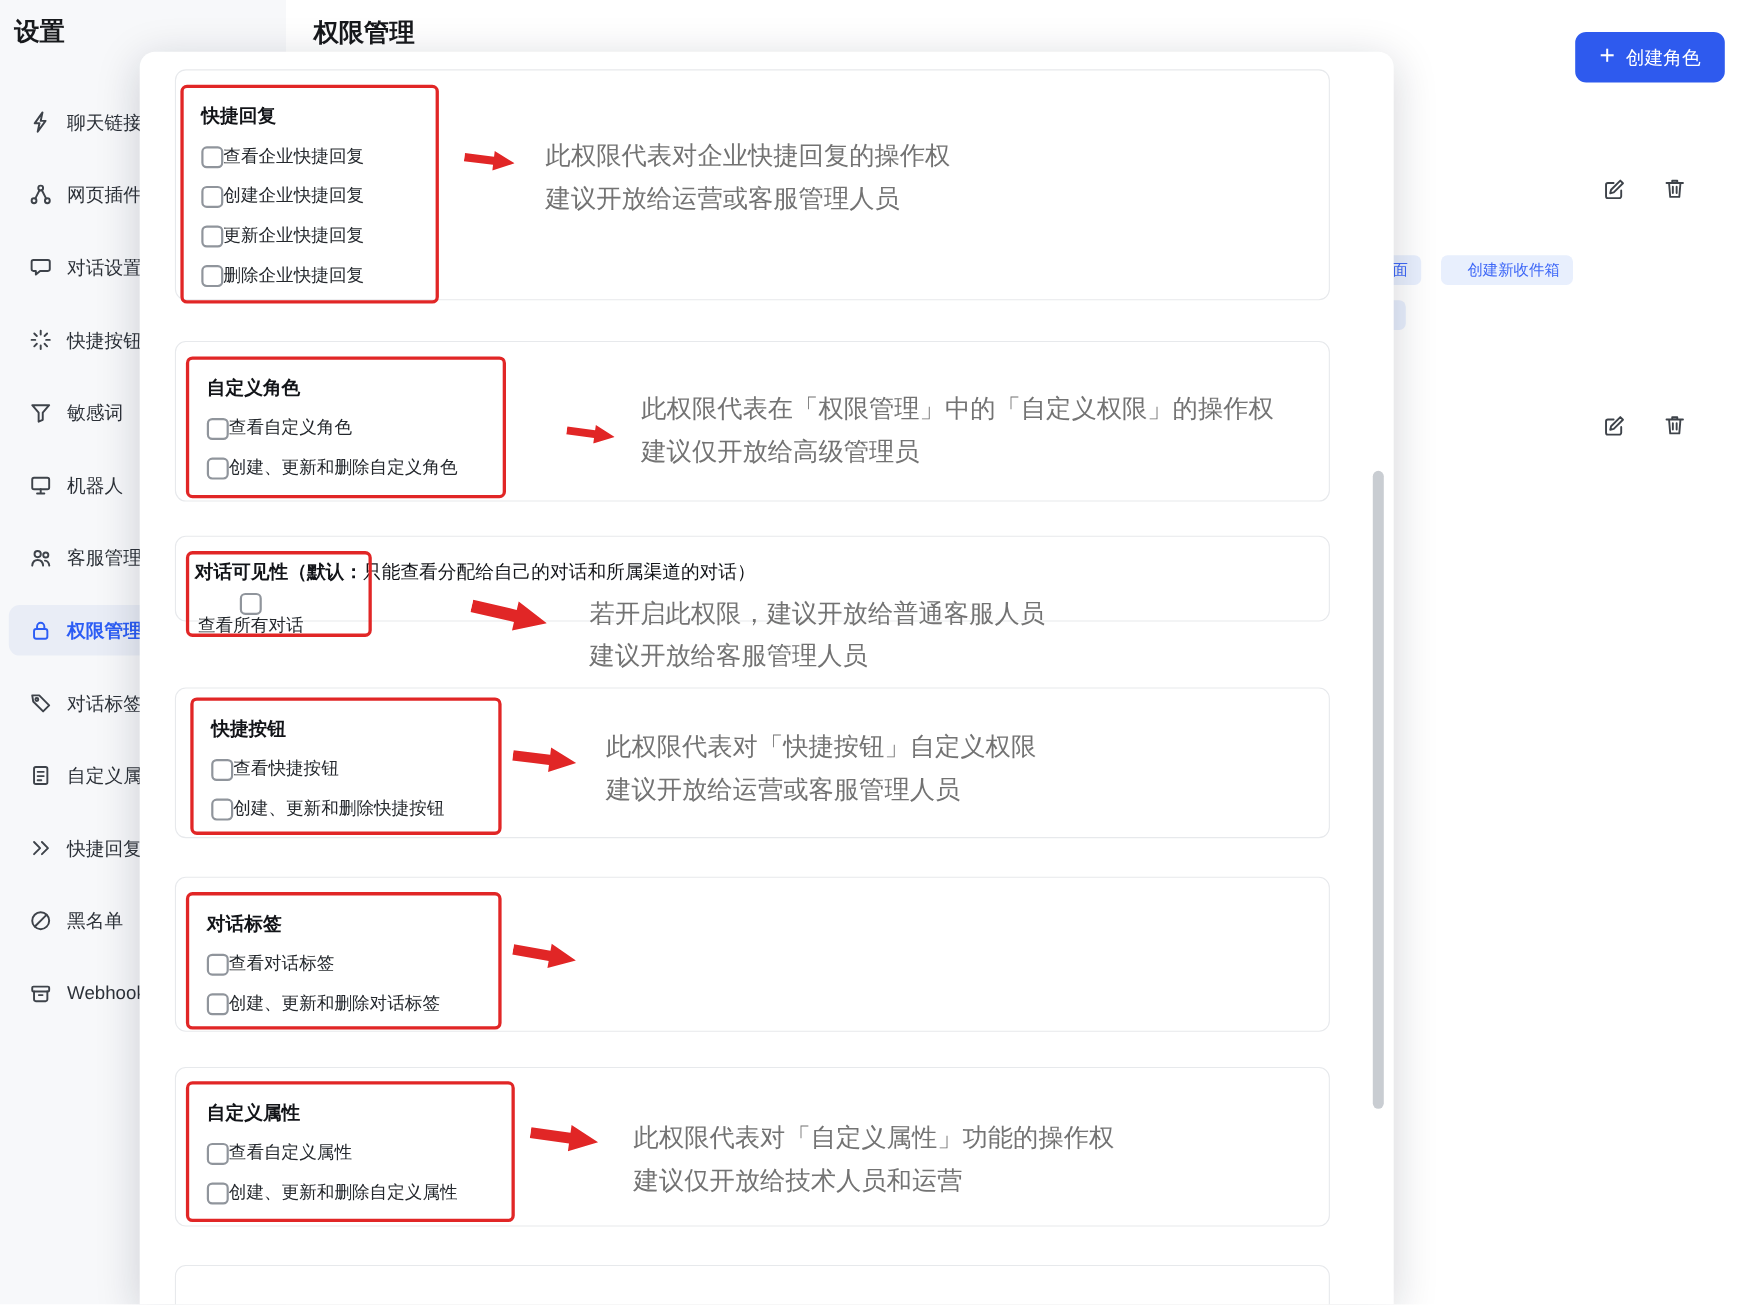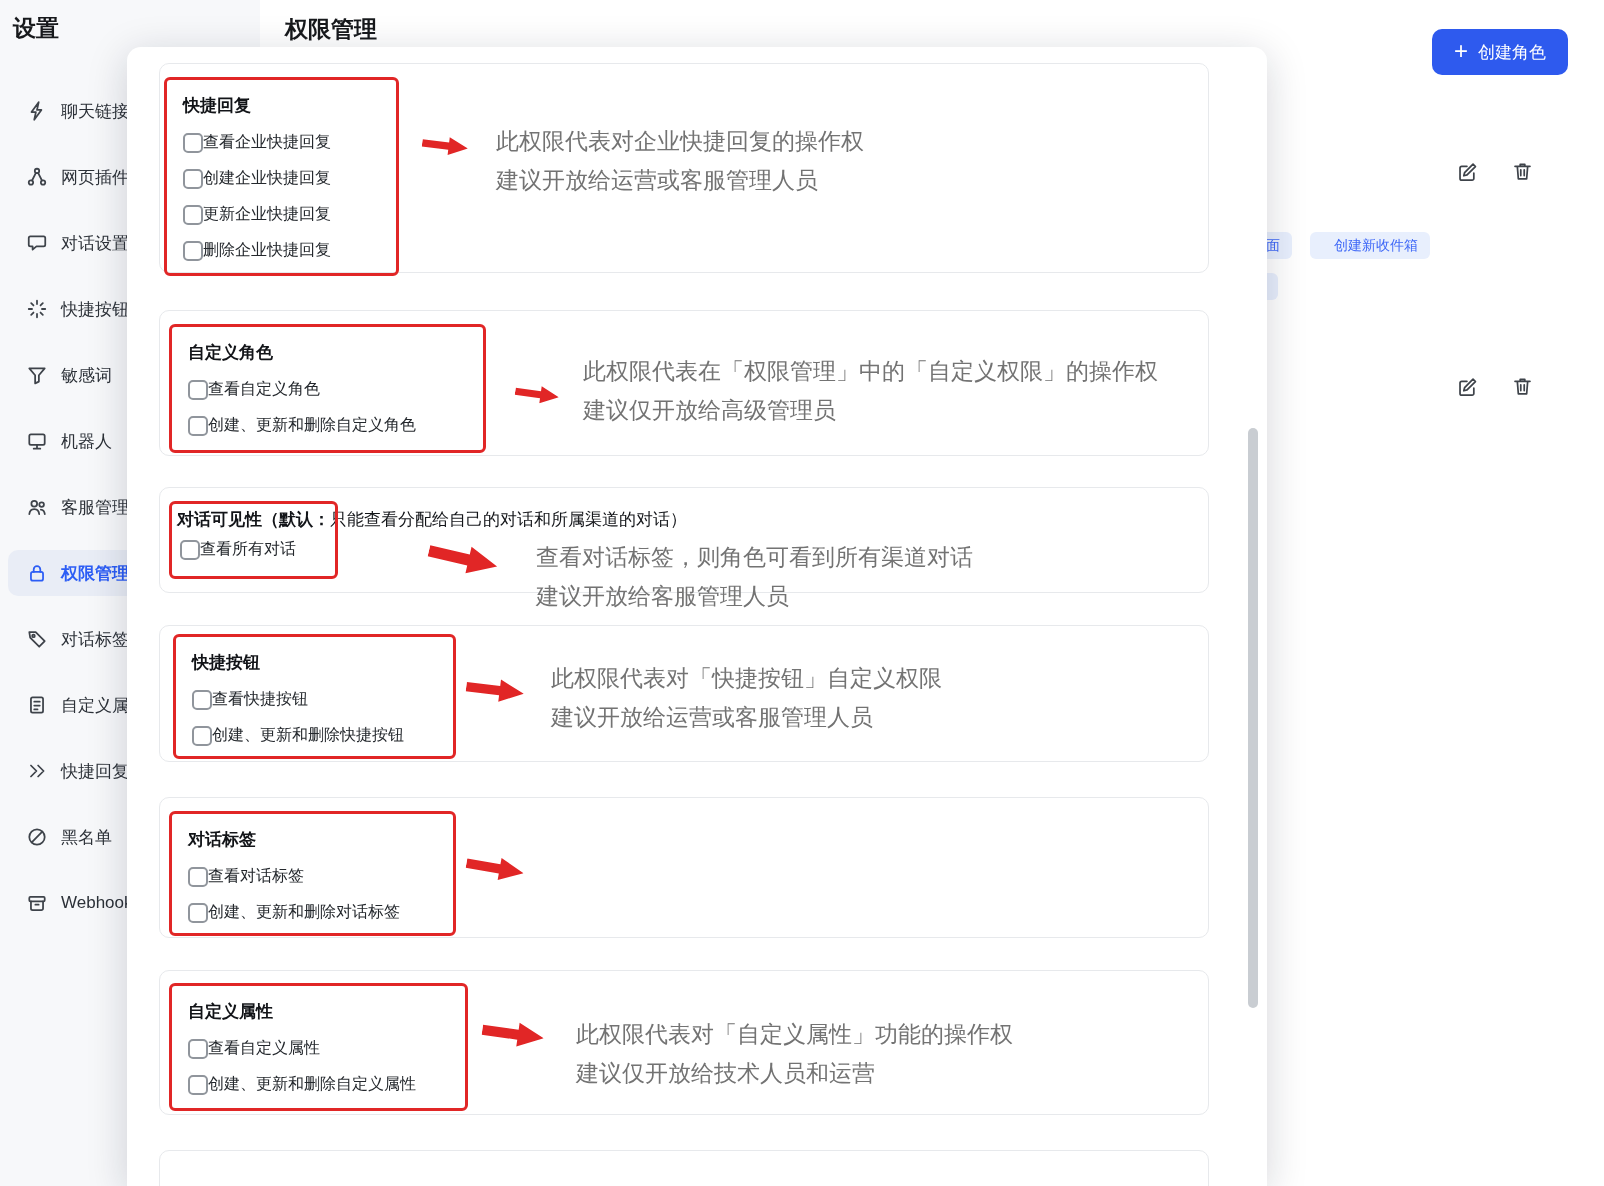--- a/index.html
+++ b/index.html
@@ -45,43 +45,43 @@
 
   
   .modal {
     position:absolute; left:127px; top:47px; width:1140px; height:1139px; background:#fff;
     border-radius:14px 14px 0 0; box-shadow:0 8px 40px rgba(15,23,42,.18); overflow:hidden;
   }
   .card { position:absolute; left:32px; width:1050px; background:#fff;
     border:1px solid #e7e9ec; border-radius:10px; }
   .c1 { top:16px;   height:210px; }
   .c2 { top:263px;  height:146px; }
-  .c3 { top:440px;  height:106px; }
+  .c3 { top:440px;  height:78px; }
   .c4 { top:578px;  height:137px; }
   .c5 { top:750px;  height:141px; }
   .c6 { top:923px;  height:145px; }
   .c7 { top:1103px; height:60px; }
 
   .redbox { position:absolute; border:3px solid #e12626; border-radius:6px; padding:12px 16px 10px; }
   .c1 .redbox { left:4px;  top:13px; width:235px; height:199px; }
-  .c2 .redbox { left:9px;  top:13px; width:317px; height:129px; }
+  .c2 .redbox { left:9px;  top:13px; width:291px; height:129px; }
   .c3 .redbox { left:9px;  top:13px; width:169px; height:78px; padding:0; }
   .c4 .redbox { left:13px; top:8px;  width:283px; height:125px; }
   .c5 .redbox { left:9px;  top:13px; width:287px; height:125px; }
   .c6 .redbox { left:9px;  top:12px; width:299px; height:128px; }
 
   .group-title { font-size:17px; font-weight:700; color:#121418; margin:2px 0 15px; }
   .row { display:flex; align-items:center; gap:0; margin-bottom:15px;
     font-size:16px; color:#24282d; cursor:pointer; }
   .cb { width:20px; height:20px; border:2px solid #90959c; border-radius:5px;
     background:#fff; flex:none; }
 
   .title3 { position:absolute; left:17px; top:20px; font-size:17px; color:#121418; white-space:nowrap; }
   .title3 .b { font-weight:700; }
-  .row3 { position:absolute; left:20px; top:51px; margin:0; }
+  .row3 { position:absolute; left:20px; top:51px; margin:0;flex-direction:column; }
 
   .arrow { position:absolute; fill:#e12626; }
   .c1 .arrow { left:262px; top:72px; width:46px; transform:rotate(7deg); }
   .c2 .arrow { left:355px; top:74px; width:44px; transform:rotate(8deg); }
   .c3 .arrow { left:268px; top:56px; width:70px; transform:rotate(13deg); }
   .c4 .arrow { left:306px; top:52px; width:58px; transform:rotate(7deg); }
   .c5 .arrow { left:306px; top:58px; width:58px; transform:rotate(10deg); }
   .c6 .arrow { left:322px; top:50px; width:62px; transform:rotate(8deg); }
 
   .note { position:absolute; color:#737373; font-size:23px; font-weight:400;
@@ -285,21 +285,21 @@
     </div>
     <label class="row row3">
       <span class="cb"></span>
       <span>查看所有对话</span>
     </label>
     <div class="redbox"></div>
     <svg class="arrow" viewBox="0 0 62 26">
         <polygon points="0,8 36,8 36,1 62,13 36,25 36,18 0,18"></polygon>
       </svg>
     <div class="note">
-      <div>查看对话标签，则角色可看到所有渠道对话</div>
+      <div>若开启此权限，建议开放给普通客服人员</div>
       <div>建议开放给客服管理人员</div>
     </div>
   </section>
 
   <section class="card c4">
     <div class="redbox">
       <h3 class="group-title">快捷按钮</h3>
       <label class="row">
         <span class="cb"></span>
         <span>查看快捷按钮</span>

